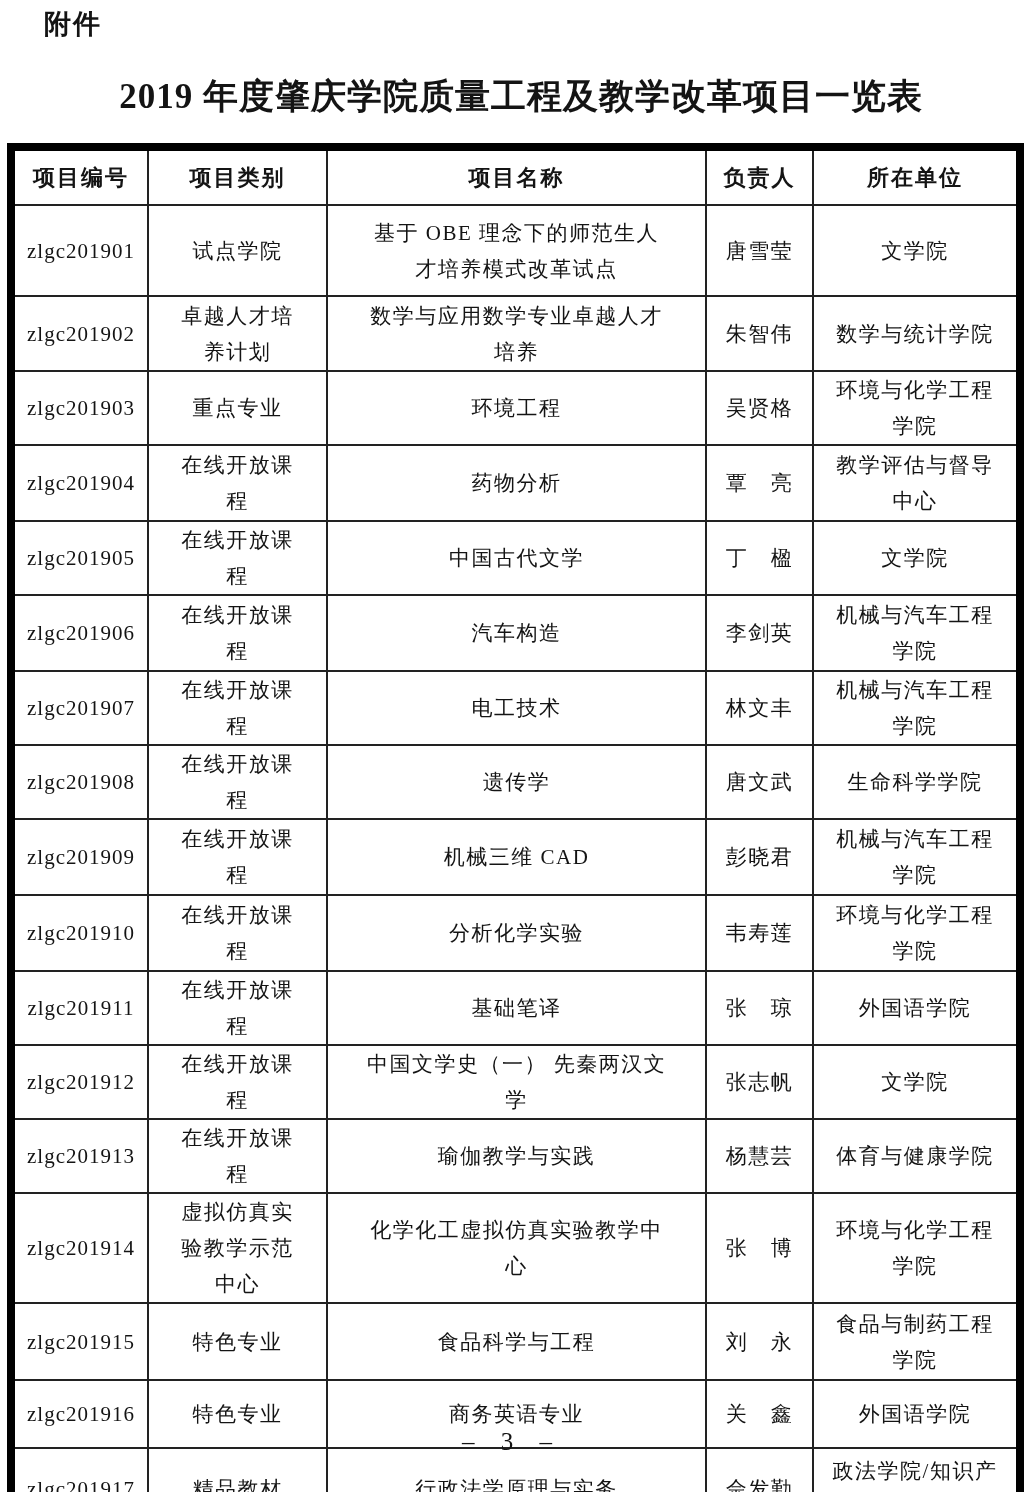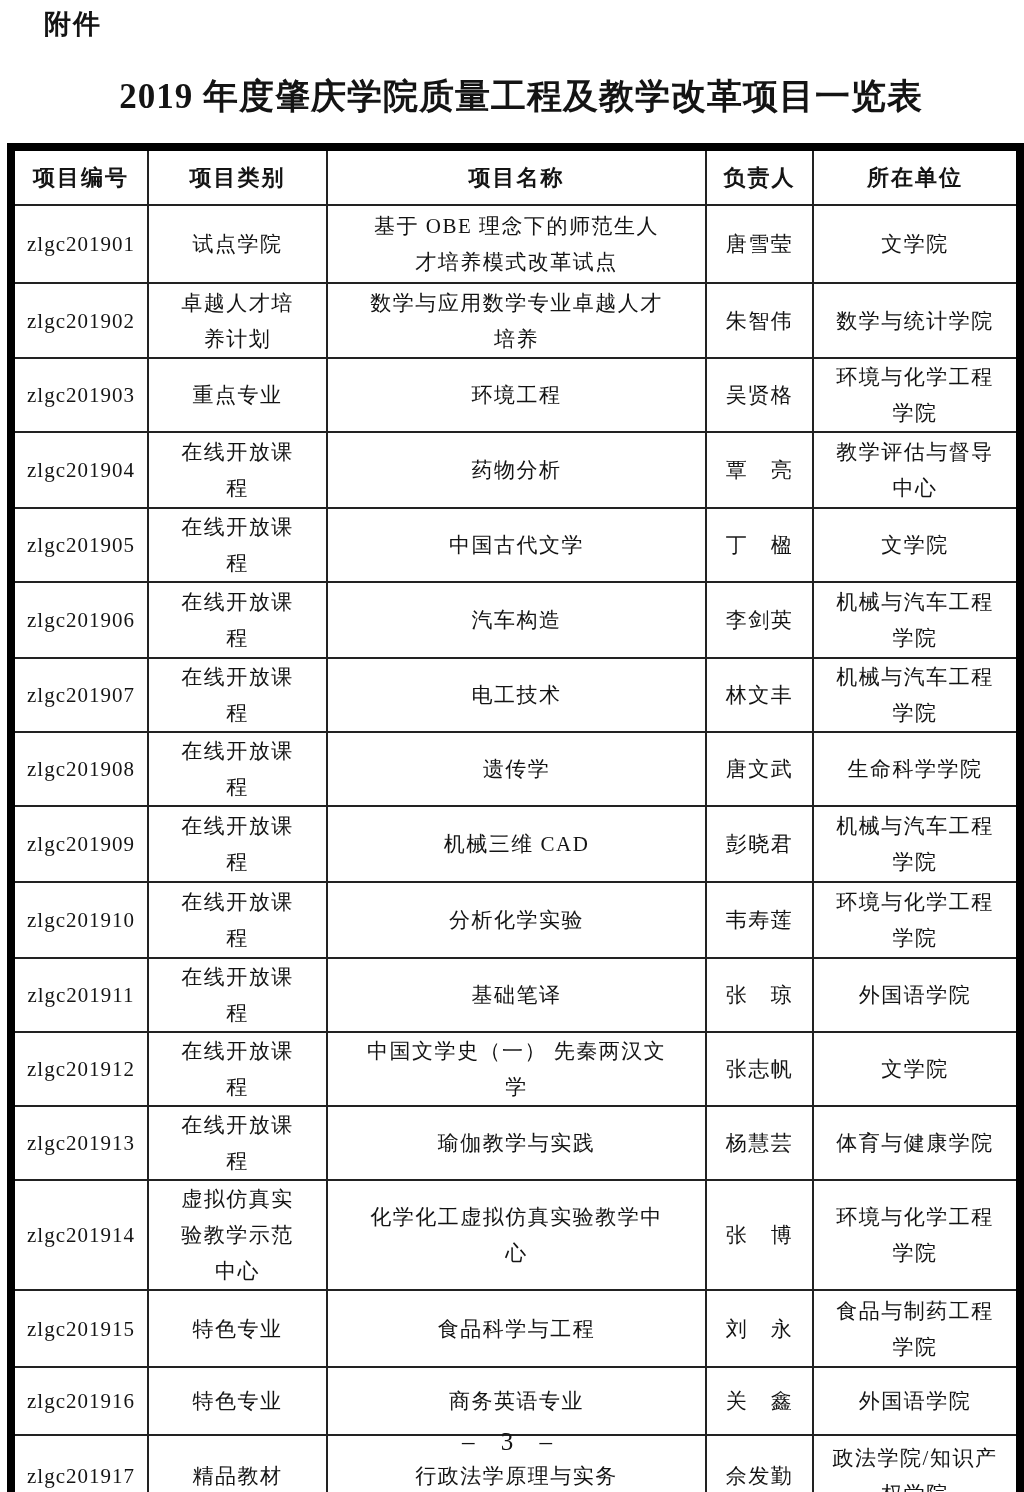--- a/index.html
+++ b/index.html
@@ -65,21 +65,21 @@
     font-size: 21px;
     letter-spacing: 1.5px;
     line-height: 36px;
   }
   .project-table td:nth-child(1) { letter-spacing: 1px; }
   .project-table td:nth-child(2) { padding: 0 23px; text-align: center; }
   .project-table td:nth-child(3) { padding: 0 36px; }
   .project-table td:nth-child(5) { padding: 0 14px; }
 
   
-  tbody tr:nth-child(1)  { height: 78px; }
+  tbody tr:nth-child(1)  { height: 91px; }
   tbody tr:nth-child(2)  { height: 75px; }
   tbody tr:nth-child(3)  { height: 69px; }
   tbody tr:nth-child(4)  { height: 76px; }
   tbody tr:nth-child(5)  { height: 52px; }
   tbody tr:nth-child(6)  { height: 76px; }
   tbody tr:nth-child(7)  { height: 73px; }
   tbody tr:nth-child(8)  { height: 72px; }
   tbody tr:nth-child(9)  { height: 76px; }
   tbody tr:nth-child(10) { height: 76px; }
   tbody tr:nth-child(11) { height: 58px; }

